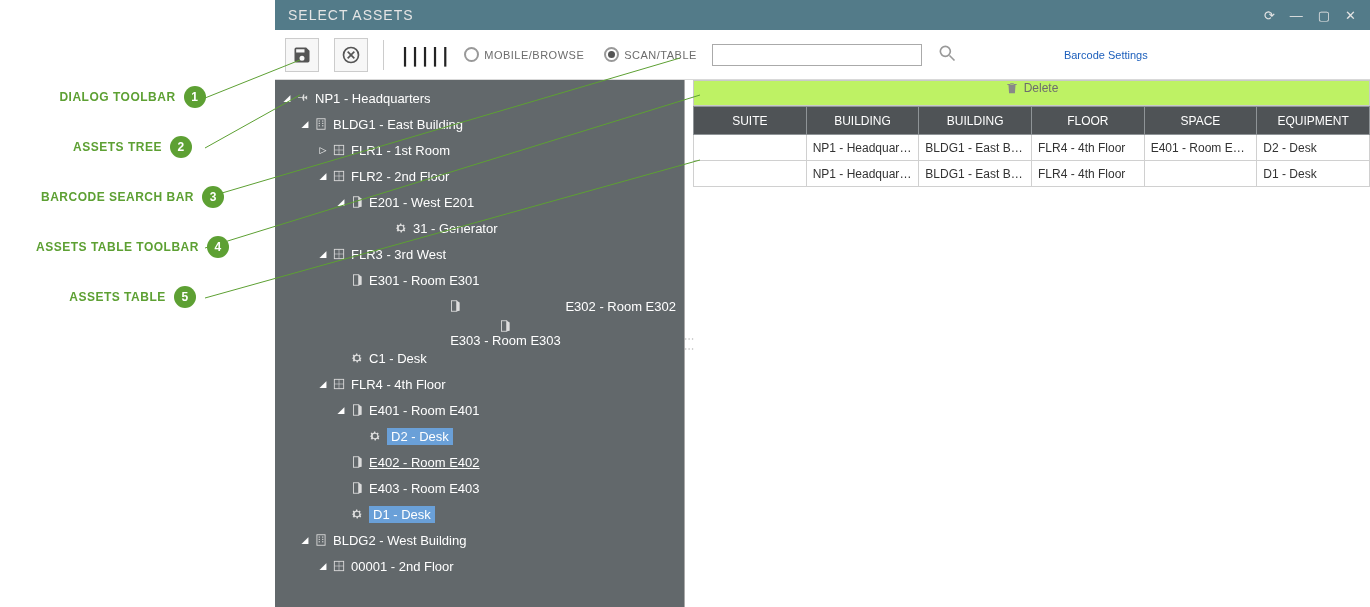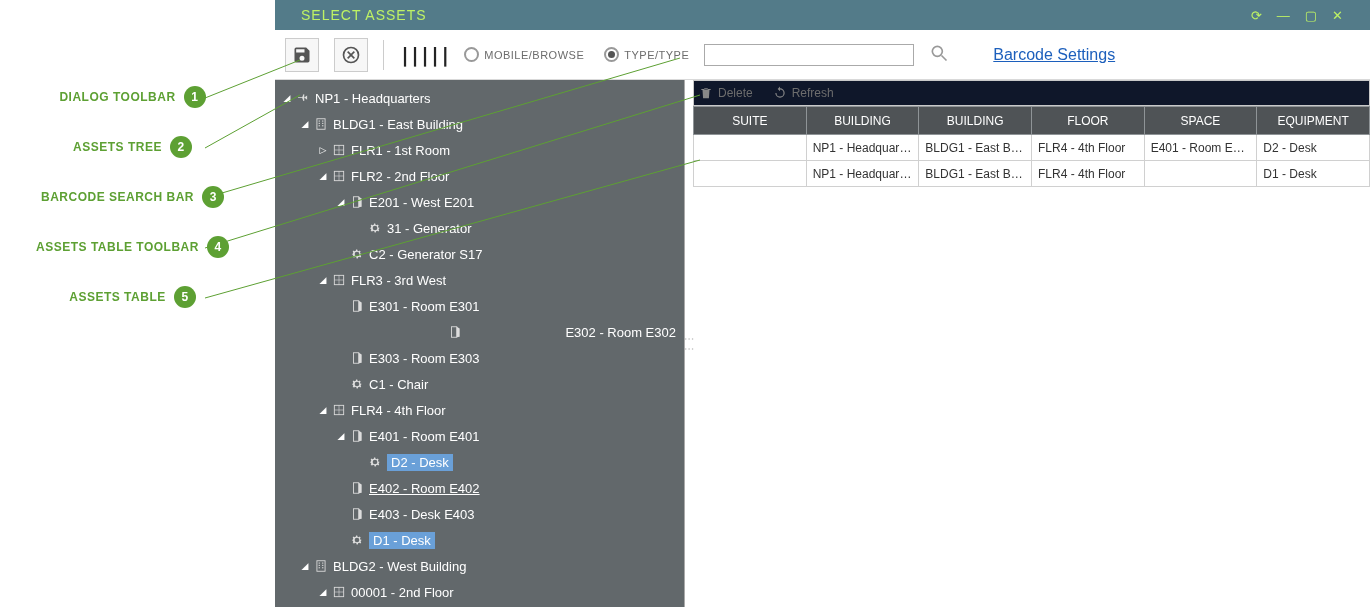--- a/index.html
+++ b/index.html
@@ -10,54 +10,54 @@
   .callout { display: flex; align-items: center; justify-content: center; margin-bottom: 28px; position: relative; }
   .callout-label { color: #5da033; font-size: 12px; font-weight: 600; letter-spacing: 0.5px; margin-right: 8px; }
   .callout-badge { width: 22px; height: 22px; border-radius: 50%; background: #5da033; color: #fff; display: flex; align-items: center; justify-content: center; font-size: 12px; font-weight: bold; }
   
   
   .lines svg { position: absolute; left: 0; top: 0; pointer-events: none; z-index: 40; }
   
   
   .app { position: absolute; left: 275px; top: 0; right: 0; bottom: 0; display: flex; flex-direction: column; }
   
-  .titlebar { background: #537b89; color: #bef264; height: 30px; display: flex; align-items: center; padding: 0 26px; font-size: 14px; font-weight: 300; letter-spacing: 1px; gap: 9px; }
+  .titlebar { background: #537b89; color: #e5e5e5; height: 30px; display: flex; align-items: center; padding: 0 13px; font-size: 14px; font-weight: 300; letter-spacing: 1px; gap: 9px; }
   .titlebar-title { flex: 1; }
   .titlebar-icons { display: flex; gap: 14px; }
   .titlebar-icons span { cursor: pointer; font-size: 13px; }
   
   .toolbar { background: #fff; border-bottom: 1px solid #d9d9d9; height: 50px; display: flex; align-items: center; padding: 0 10px; gap: 15px; }
   .toolbar-btn { width: 34px; height: 34px; border: 1px solid #ccc; display: flex; align-items: center; justify-content: center; cursor: pointer; background: #f7f7f7; color: #555; }
   .toolbar-sep { width: 1px; height: 30px; background: #ccc; }
   .barcode-icon { letter-spacing: -2px; font-family: monospace; font-weight: bold; font-size: 20px; color: #232323; }
   .radio-group { display: flex; gap: 20px; align-items: center; font-size: 11px; color: #6c6c6c; letter-spacing: 0.5px; }
   .radio-item { display: flex; align-items: center; gap: 5px; cursor: pointer; }
   .radio-circle { width: 15px; height: 15px; border: 2px solid #999; border-radius: 50%; display: flex; align-items: center; justify-content: center; }
   .radio-circle.checked::after { content: ""; width: 7px; height: 7px; background: #555; border-radius: 50%; }
   .search-input { width: 210px; height: 22px; border: 1px solid #aaa; padding: 0 5px; }
   .search-icon { font-size: 20px; color: #999; cursor: pointer; }
-  .barcode-link { margin-left: 29px; color: #1c5fbc; font-size: 16px; text-decoration: underline; cursor: pointer; }
+  .barcode-link { margin-left: 92px; color: #1c5fbc; font-size: 11px; cursor: pointer; }
   
   .main { flex: 1; display: flex; min-height: 0; }
   
   
   .tree-panel { width: 410px; background: #62686b; color: #fff; overflow: auto; border-right: 1px solid #aaa; padding: 5px 0; }
   .tree-node { display: flex; align-items: center; height: 26px; padding-right: 8px; cursor: pointer; white-space: nowrap; }
   .tree-toggle { width: 12px; display: inline-flex; justify-content: center; font-size: 9px; color: #fff; }
   .tree-icon { margin: 0 5px 0 3px; display: inline-flex; width: 14px; justify-content: center; color: #ddd; font-size: 13px; }
   .tree-label { font-size: 13px; }
   .tree-label.selected { background: #6aa0d8; padding: 1px 4px; }
   
   
   .splitter { width: 8px; background: #fff; cursor: col-resize; display:flex; align-items:center; justify-content:center; }
   .splitter-dots { color:#aaa; font-size:10px; line-height:4px; writing-mode: vertical-rl; }
   
   
   .table-panel { flex: 1; display: flex; flex-direction: column; min-width: 0; }
-  .table-toolbar { height: 26px; border: 1px solid #c9c9c9; background: #0f172a; display: flex; align-items: center; padding: 0 5px; gap: 20px; }
+  .table-toolbar { height: 26px; border: 1px solid #c9c9c9; background: #bef264; display: flex; align-items: center; padding: 0 5px; gap: 20px; flex-direction: column; }
   .table-tool { display: flex; align-items: center; gap: 5px; color: #6d6d6d; font-size: 12px; cursor: pointer; }
   .table-tool-icon { color: #888; font-size: 14px; }
   
   table.grid { border-collapse: collapse; width: 100%; table-layout: fixed; }
   .grid th { background: #4f5356; color: #fff; font-weight: normal; font-size: 12px; height: 28px; border: 1px solid #8f9497; text-align: center; }
   .grid td { border: 1px solid #d0d0d0; height: 26px; padding: 0 6px; font-size: 12px; color: #333; white-space: nowrap; overflow: hidden; text-overflow: ellipsis; }
   
   
   .svg-icon { width: 14px; height: 14px; fill: currentColor; }
   .svg-icon-lg { width: 20px; height: 20px; fill: currentColor; }
@@ -125,21 +125,21 @@
     </div>
     <div class="toolbar-sep"></div>
     <span class="barcode-icon">|||||</span>
     <div class="radio-group">
       <div class="radio-item">
         <span class="radio-circle"></span>
         <span>MOBILE/BROWSE</span>
       </div>
       <div class="radio-item">
         <span class="radio-circle checked"></span>
-        <span>TYPE/TYPE</span>
+        <span>SCAN/TABLE</span>
       </div>
     </div>
     <input class="search-input" placeholder="" style="">
     <span>
       <svg class="svg-icon-lg search-icon" viewBox="0 0 24 24">
           <circle cx="10" cy="10" r="6" fill="none" stroke="#999" stroke-width="2"></circle>
           <line x1="15" y1="15" x2="21" y2="21" stroke="#999" stroke-width="2"></line>
         </svg>
     </span>
     <a class="barcode-link">Barcode Settings</a>
@@ -197,37 +197,28 @@
         <div class="tree-node" style="padding-left: 60px;">
           <span class="tree-toggle">◢</span>
           <span class="tree-icon">
             <svg class="svg-icon" viewBox="0 0 24 24">
               <rect x="6" y="3" width="9" height="18" fill="none" stroke="currentColor" stroke-width="1.5"></rect>
               <path d="M15 3 L20 6 L20 20 L15 21" fill="currentColor"></path>
             </svg>
           </span>
           <span class="tree-label ">E201 - West E201</span>
         </div>
-        <div class="tree-node" style="padding-left: 78px;">
+        <div class="tree-node" style="padding-left: 104px;">
           <span class="tree-toggle"></span>
           <span class="tree-icon">
             <svg class="svg-icon" viewBox="0 0 24 24">
               <path d="M12 8a4 4 0 1 0 0 8 4 4 0 0 0 0-8zm9 4l-2 .5-.8 2 1 1.8-1.5 1.5-1.8-1-2 .8-.5 2h-2l-.5-2-2-.8-1.8 1L4.6 17l1-1.8-.8-2L3 12l1.8-.5.8-2-1-1.8L6.1 6.2l1.8 1 2-.8.5-2h2l.5 2 2 .8 1.8-1 1.5 1.5-1 1.8.8 2z" fill="currentColor"></path>
             </svg>
           </span>
           <span class="tree-label ">31 - Generator</span>
-        </div>
-        <div class="tree-node" style="padding-left: 60px;">
-          <span class="tree-toggle"></span>
-          <span class="tree-icon">
-            <svg class="svg-icon" viewBox="0 0 24 24">
-              <path d="M12 8a4 4 0 1 0 0 8 4 4 0 0 0 0-8zm9 4l-2 .5-.8 2 1 1.8-1.5 1.5-1.8-1-2 .8-.5 2h-2l-.5-2-2-.8-1.8 1L4.6 17l1-1.8-.8-2L3 12l1.8-.5.8-2-1-1.8L6.1 6.2l1.8 1 2-.8.5-2h2l.5 2 2 .8 1.8-1 1.5 1.5-1 1.8.8 2z" fill="currentColor"></path>
-            </svg>
-          </span>
-          <span class="tree-label ">C2 - Generator S17</span>
         </div>
         <div class="tree-node" style="padding-left: 42px;">
           <span class="tree-toggle">◢</span>
           <span class="tree-icon">
             <svg class="svg-icon" viewBox="0 0 24 24">
               <rect x="4" y="4" width="16" height="16" fill="none" stroke="currentColor" stroke-width="1.5"></rect>
               <line x1="4" y1="12" x2="20" y2="12" stroke="currentColor"></line>
               <line x1="12" y1="4" x2="12" y2="20" stroke="currentColor"></line>
             </svg>
           </span>
@@ -246,38 +237,38 @@
         <div class="tree-node" style="padding-left: 60px; justify-content: space-between;">
           <span class="tree-toggle"></span>
           <span class="tree-icon">
             <svg class="svg-icon" viewBox="0 0 24 24">
               <rect x="6" y="3" width="9" height="18" fill="none" stroke="currentColor" stroke-width="1.5"></rect>
               <path d="M15 3 L20 6 L20 20 L15 21" fill="currentColor"></path>
             </svg>
           </span>
           <span class="tree-label ">E302 - Room E302</span>
         </div>
-        <div class="tree-node" style="padding-left: 60px;">
+        <div class="tree-node" style="padding-left: 60px; flex-direction: column;">
           <span class="tree-toggle"></span>
           <span class="tree-icon">
             <svg class="svg-icon" viewBox="0 0 24 24">
               <rect x="6" y="3" width="9" height="18" fill="none" stroke="currentColor" stroke-width="1.5"></rect>
               <path d="M15 3 L20 6 L20 20 L15 21" fill="currentColor"></path>
             </svg>
           </span>
           <span class="tree-label ">E303 - Room E303</span>
         </div>
         <div class="tree-node" style="padding-left: 60px;">
           <span class="tree-toggle"></span>
           <span class="tree-icon">
             <svg class="svg-icon" viewBox="0 0 24 24">
               <path d="M12 8a4 4 0 1 0 0 8 4 4 0 0 0 0-8zm9 4l-2 .5-.8 2 1 1.8-1.5 1.5-1.8-1-2 .8-.5 2h-2l-.5-2-2-.8-1.8 1L4.6 17l1-1.8-.8-2L3 12l1.8-.5.8-2-1-1.8L6.1 6.2l1.8 1 2-.8.5-2h2l.5 2 2 .8 1.8-1 1.5 1.5-1 1.8.8 2z" fill="currentColor"></path>
             </svg>
           </span>
-          <span class="tree-label ">C1 - Chair</span>
+          <span class="tree-label ">C1 - Desk</span>
         </div>
         <div class="tree-node" style="padding-left: 42px;">
           <span class="tree-toggle">◢</span>
           <span class="tree-icon">
             <svg class="svg-icon" viewBox="0 0 24 24">
               <rect x="4" y="4" width="16" height="16" fill="none" stroke="currentColor" stroke-width="1.5"></rect>
               <line x1="4" y1="12" x2="20" y2="12" stroke="currentColor"></line>
               <line x1="12" y1="4" x2="12" y2="20" stroke="currentColor"></line>
             </svg>
           </span>
@@ -313,21 +304,21 @@
           <span class="tree-label ">E402 - Room E402</span>
         </div>
         <div class="tree-node" style="padding-left: 60px;">
           <span class="tree-toggle"></span>
           <span class="tree-icon">
             <svg class="svg-icon" viewBox="0 0 24 24">
               <rect x="6" y="3" width="9" height="18" fill="none" stroke="currentColor" stroke-width="1.5"></rect>
               <path d="M15 3 L20 6 L20 20 L15 21" fill="currentColor"></path>
             </svg>
           </span>
-          <span class="tree-label ">E403 - Desk E403</span>
+          <span class="tree-label ">E403 - Room E403</span>
         </div>
         <div class="tree-node" style="padding-left: 60px;">
           <span class="tree-toggle"></span>
           <span class="tree-icon">
             <svg class="svg-icon" viewBox="0 0 24 24">
               <path d="M12 8a4 4 0 1 0 0 8 4 4 0 0 0 0-8zm9 4l-2 .5-.8 2 1 1.8-1.5 1.5-1.8-1-2 .8-.5 2h-2l-.5-2-2-.8-1.8 1L4.6 17l1-1.8-.8-2L3 12l1.8-.5.8-2-1-1.8L6.1 6.2l1.8 1 2-.8.5-2h2l.5 2 2 .8 1.8-1 1.5 1.5-1 1.8.8 2z" fill="currentColor"></path>
             </svg>
           </span>
           <span class="tree-label selected">D1 - Desk</span>
         </div>

